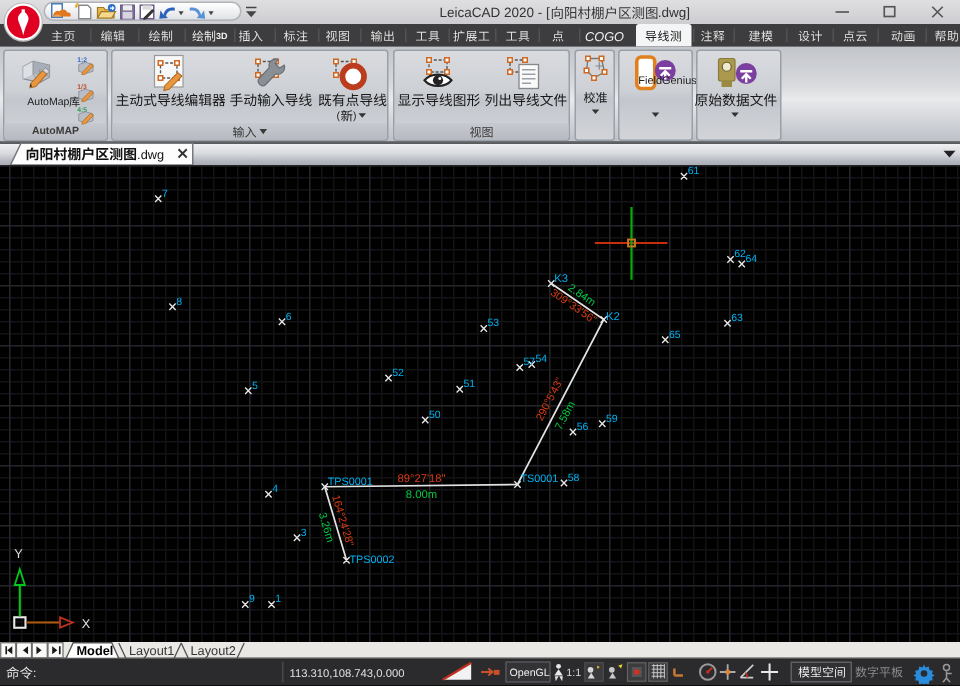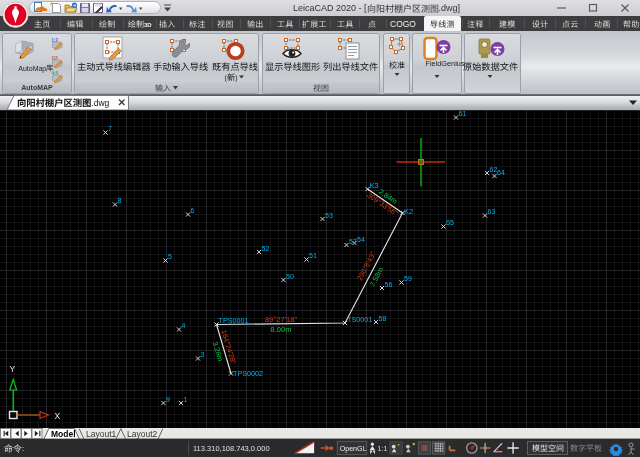--- a/index.html
+++ b/index.html
@@ -130,21 +130,21 @@
     <svg width="16.6" height="8" viewBox="0 -880 2075 1000" fill="#e4e4e4">
       <use href="#g21" transform="translate(0,0) scale(1,-1)"></use>
       <use href="#g22" transform="translate(1037.5,0) scale(1,-1)"></use>
     </svg>
   </div>
 <div class="abs" style="left:368.35px;top:16px;height:15px;display:flex;align-items:center">
     <svg width="8.3" height="8" viewBox="0 -880 1038 1000" fill="#e4e4e4">
       <use href="#g25" transform="translate(0,0) scale(1,-1)"></use>
     </svg>
   </div>
-<div class="abs" style="left:386px;top:16px;width:34px;height:15px;display:flex;align-items:center;justify-content:center;color:#f0f0f0;font-size:8.5px;">COGO</div>
+<div class="abs" style="left:386px;top:16px;width:34px;height:15px;display:flex;align-items:center;justify-content:center;color:#f0f0f0;font-size:8.5px;font-style:italic;">COGO</div>
 <div class="abs" style="left:466.7px;top:16px;height:15px;display:flex;align-items:center">
     <svg width="16.6" height="8" viewBox="0 -880 2075 1000" fill="#e4e4e4">
       <use href="#g17" transform="translate(0,0) scale(1,-1)"></use>
       <use href="#g26" transform="translate(1037.5,0) scale(1,-1)"></use>
     </svg>
   </div>
 <div class="abs" style="left:499.2px;top:16px;height:15px;display:flex;align-items:center">
     <svg width="16.6" height="8" viewBox="0 -880 2075 1000" fill="#e4e4e4">
       <use href="#g27" transform="translate(0,0) scale(1,-1)"></use>
       <use href="#g28" transform="translate(1037.5,0) scale(1,-1)"></use>
@@ -390,21 +390,21 @@
   </svg>
 <div class="abs" style="left:412px;top:33px;width:50px;height:61px;
 background:linear-gradient(#d9dbdf 0%,#cdd0d5 45%,#c3c7cd 55%,#d2d4d9 100%);
 border:1px solid #9aa0a8;border-radius:2.5px"></div>
 <svg class="abs" style="left:423px;top:36px" width="28" height="25" viewBox="0 0 28 25">
 <rect x="1.5" y="2" width="12" height="21" rx="3" fill="#fff" stroke="#e0801e" stroke-width="2.4"></rect>
 <circle cx="20.5" cy="11" r="7" fill="#7b3fa0"></circle>
 <path d="M16.5 9.5 h8" stroke="#fff" stroke-width="1.6"></path>
 <path d="M20.5 17 V11.5 M17.5 14.5 l3-3 l3 3" stroke="#fff" stroke-width="1.6" fill="none"></path>
 </svg>
-<div class="abs" style="left:413px;top:58px;width:64px;height:11px;display:flex;align-items:center;justify-content:center;font-size:7.3px;color:#222">FieldGenius</div>
+<div class="abs" style="left:413px;top:48px;width:64px;height:11px;display:flex;align-items:center;justify-content:center;font-size:7.3px;color:#222">FieldGenius</div>
 <svg class="abs" style="left:434px;top:74px" width="6" height="5" viewBox="0 0 6 5">
     <path d="M0.5 1 h5 l-2.5 3z" fill="#333"></path>
   </svg>
 <div class="abs" style="left:464px;top:33px;width:57px;height:61px;
 background:linear-gradient(#d9dbdf 0%,#cdd0d5 45%,#c3c7cd 55%,#d2d4d9 100%);
 border:1px solid #9aa0a8;border-radius:2.5px"></div>
 <svg class="abs" style="left:477px;top:36px" width="28" height="25" viewBox="0 0 28 25">
 <rect x="2" y="3" width="11" height="15" rx="1.5" fill="#ab9a4e" stroke="#8a7a3a" stroke-width="0.8"></rect>
 <circle cx="7.5" cy="8.5" r="3" fill="#efe9d0" stroke="#6a5f30" stroke-width="0.8"></circle>
 <rect x="4" y="18" width="7" height="4" fill="#9a8a42"></rect>

